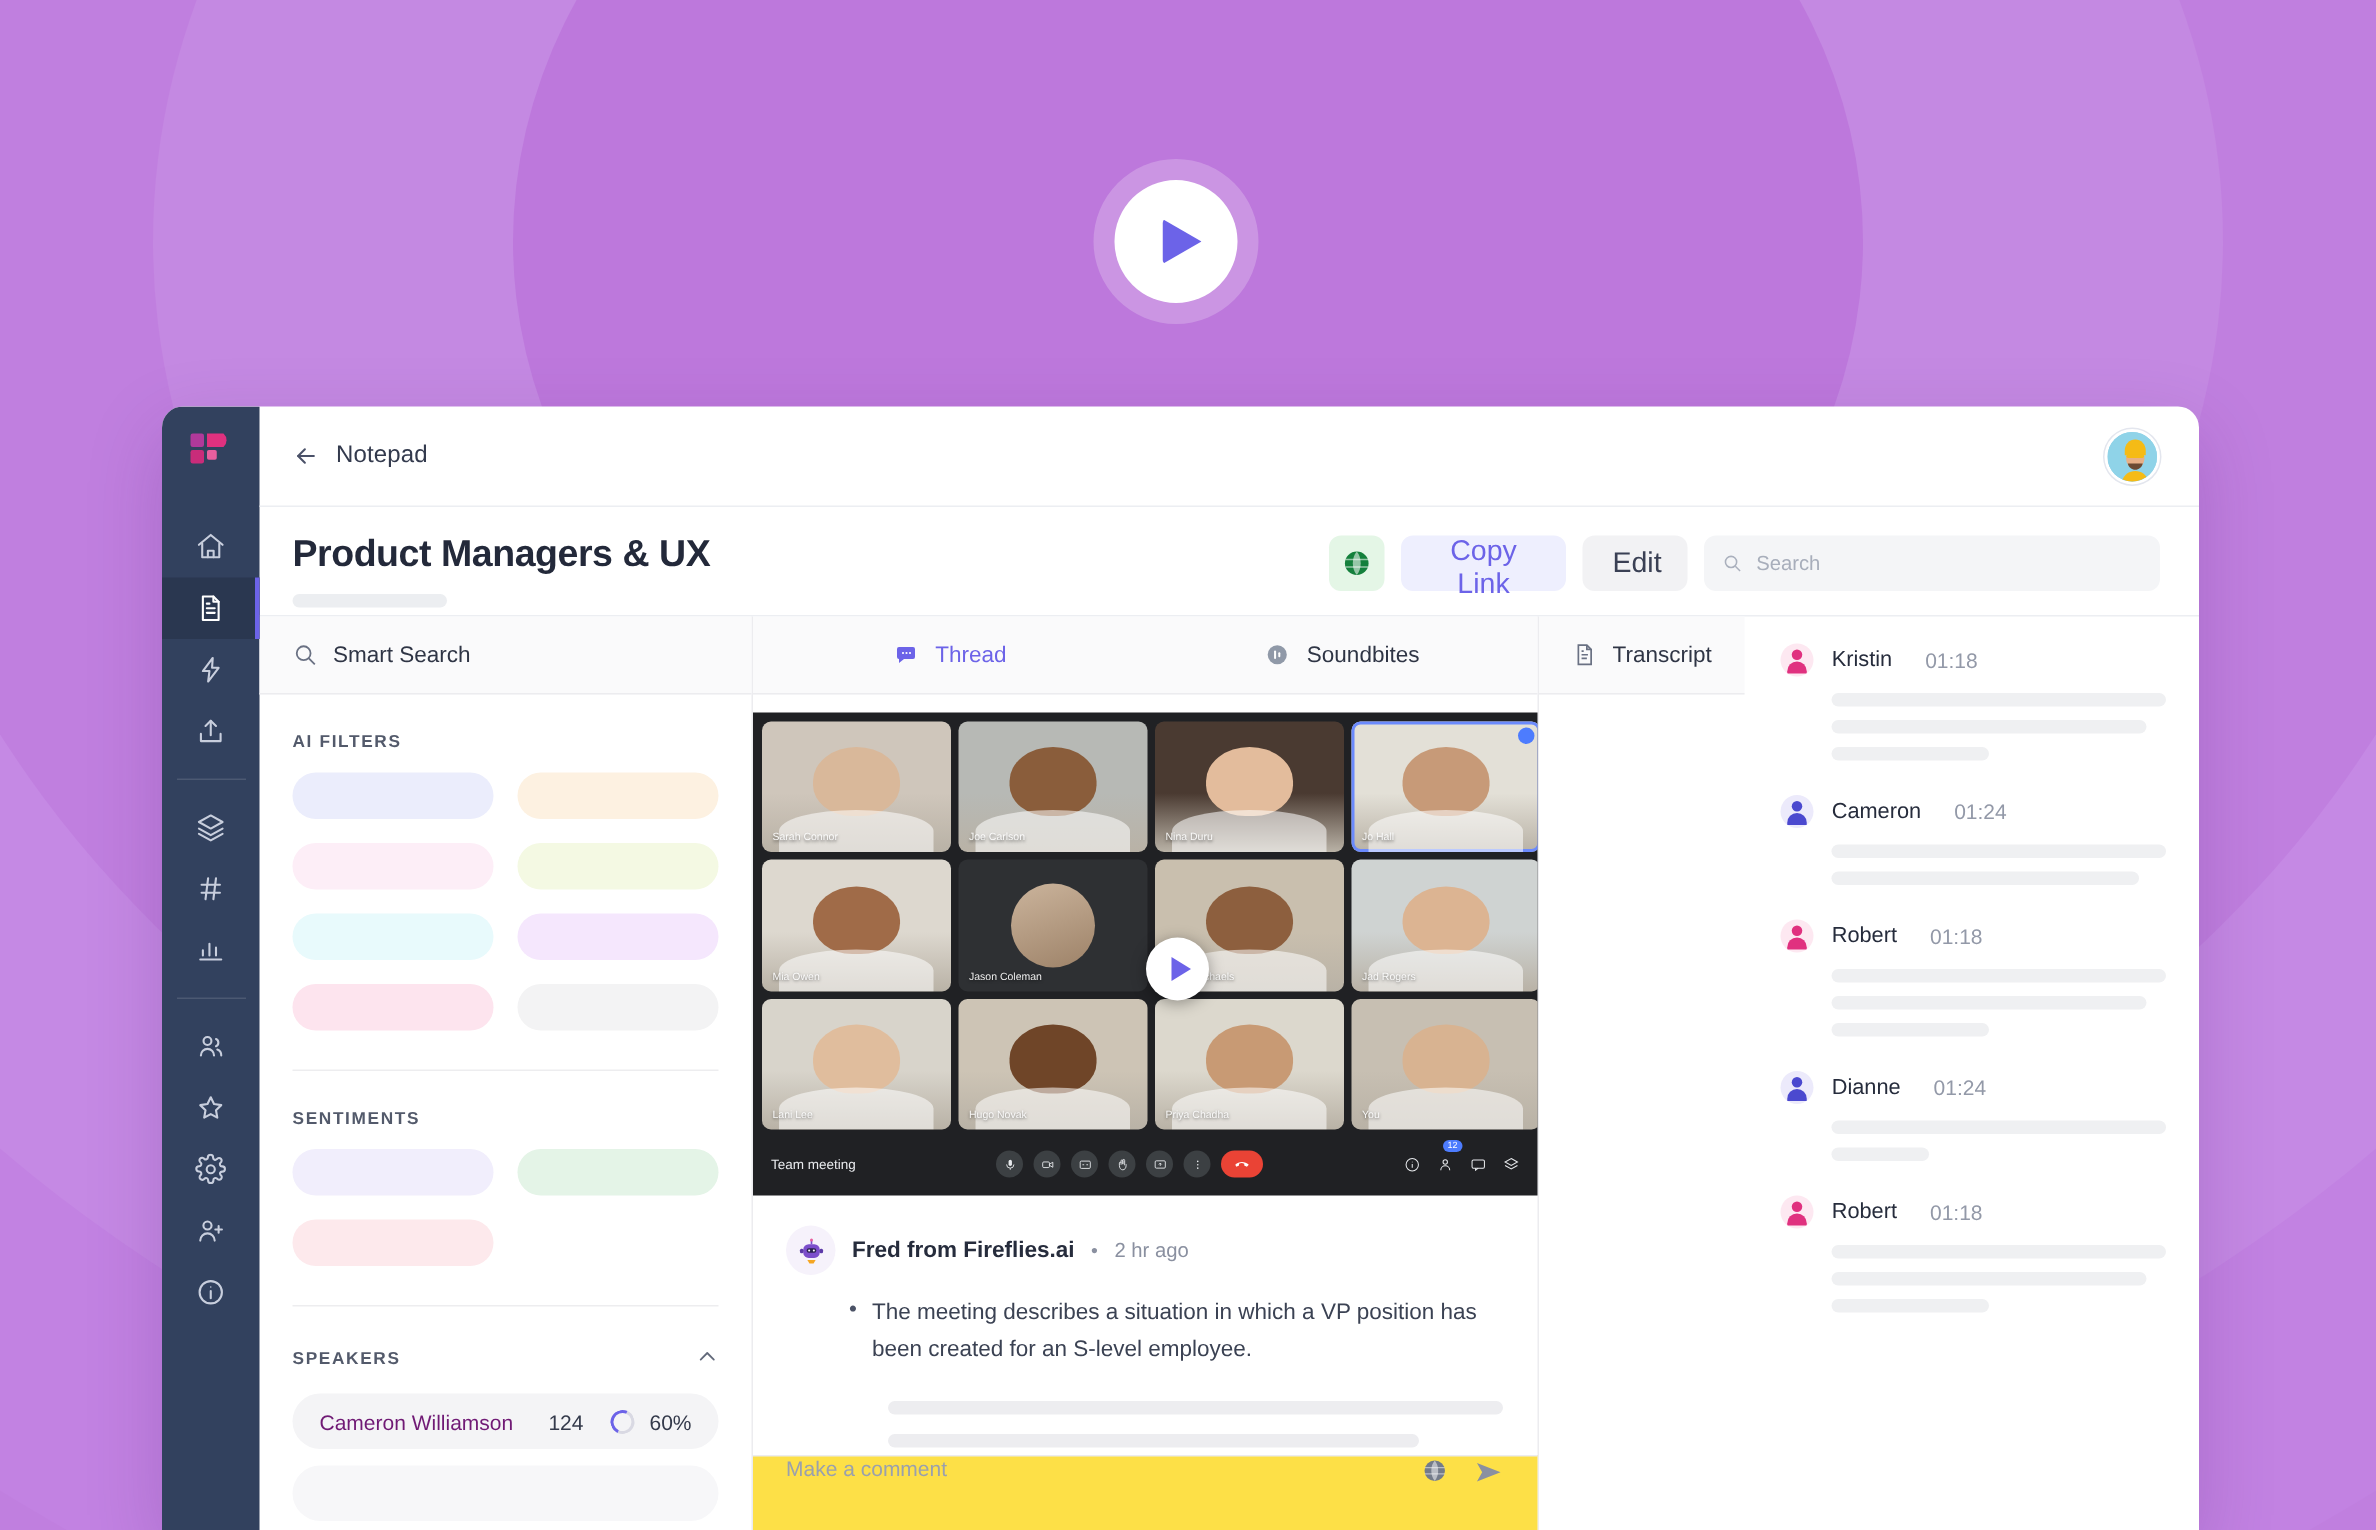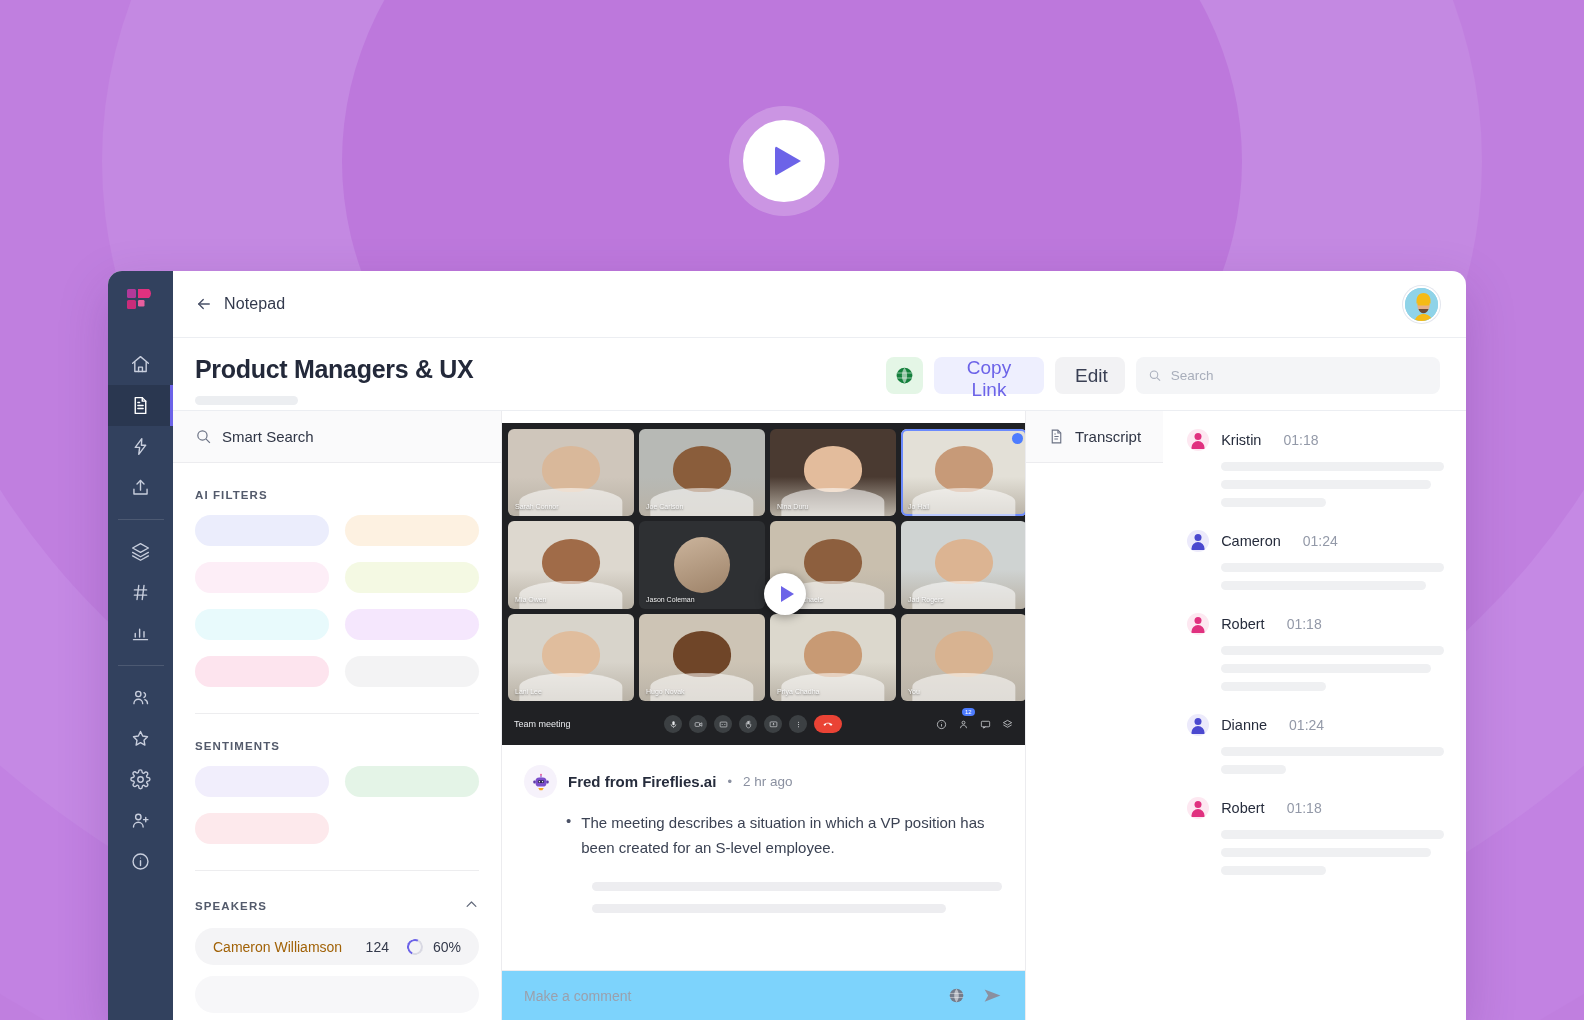--- a/index.html
+++ b/index.html
@@ -167,21 +167,21 @@
               stroke-linecap: round; stroke-linejoin: round; }
   .pill-grid { display: grid; grid-template-columns: 1fr 1fr; gap: 16px 16px; }
   .pill { height: 31px; border-radius: 16px; }
   .hr { height: 1px; background: #ededef; margin-top: 26px; }
 
   .speaker-row {
     height: 37px; border-radius: 19px; background: #f4f4f6;
     display: flex; align-items: center;
     padding: 0 18px; margin-bottom: 11px; cursor: pointer;
   }
-  .sp-name { font-size: 14px; color: #a16207; flex: 1; }
+  .sp-name { font-size: 14px; color: #701a75; flex: 1; }
   .sp-count { font-size: 14px; color: #343a4b; margin-right: 18px; }
   .sp-donut {
     width: 16px; height: 16px; border-radius: 50%;
     border: 2.4px solid #6c63e8;
     border-right-color: #d9d9e3; border-bottom-color: #d9d9e3;
     transform: rotate(-20deg);
     margin-right: 10px;
   }
   .sp-pct { font-size: 14px; color: #343a4b; }
 
@@ -276,23 +276,23 @@
   }
   #cm-author { font-size: 15px; font-weight: 700; color: #262c3c; }
   #cm-dot { color: #8a90a0; font-size: 13px; }
   #cm-time { font-size: 13.5px; color: #8a90a0; }
   #cm-bullet { display: flex; gap: 10px; margin: 12px 0 0 42px; }
   #cm-bullet .dot { color: #4b5266; font-size: 15px; line-height: 22px; }
   #cm-text { font-size: 15px; line-height: 25px; color: #3b4253; }
   .cm-skel { height: 9px; border-radius: 5px; background: #ededf0; margin-left: 68px; }
 
   #comment-bar {
-    height: 50px; flex: 0 0 50px; background: #7dd3fc;
+    height: 50px; flex: 0 0 50px; background: #fde047;
     border-top: 1px solid #ececef;
-    display: flex; align-items: center; padding: 0 22px;
+    display: flex; align-items: flex-start; padding: 0 22px;
   }
   #comment-input {
     flex: 1; border: none; background: transparent; outline: none;
     font-family: "Liberation Sans", sans-serif; font-size: 14px; color: #3a4054;
   }
   #comment-input::placeholder { color: #9aa0ad; }
   #comment-bar .act { cursor: pointer; margin-left: 16px; display: flex; align-items: center; }
 
   
   #pane-right { flex: 1; display: flex; flex-direction: row; min-width: 0; }
@@ -524,20 +524,43 @@
                 <span class="sp-count">124</span>
                 <span class="sp-donut"></span>
                 <span class="sp-pct">60%</span>
               </div>
               <div class="speaker-row" style="background: rgb(247, 247, 249);"></div>
             </div>
         </div>
       </div>
 
       <div id="pane-center">
+        <div id="center-tabs">
+          <div class="ctab active">
+            <span class="tab-ic">
+              <svg width="16" height="16" viewBox="0 0 24 24">
+                <path d="M3 5.5a2 2 0 0 1 2-2h14a2 2 0 0 1 2 2v8a2 2 0 0 1-2 2h-9l-5 4v-4H5a2 2 0 0 1-2-2z" fill="#6c63e8"></path>
+                <circle cx="9" cy="9.5" r="1.1" fill="#fff"></circle>
+                  <circle cx="12.5" cy="9.5" r="1.1" fill="#fff"></circle>
+                  <circle cx="16" cy="9.5" r="1.1" fill="#fff"></circle>
+              </svg>
+            </span>
+            <span>Thread</span>
+          </div>
+          <div class="ctab">
+            <span class="tab-ic">
+              <svg width="17" height="17" viewBox="0 0 24 24">
+                <circle cx="12" cy="12" r="9" fill="#9099a8"></circle>
+                <rect x="9" y="8" width="1.9" height="8" rx=".9" fill="#fff"></rect>
+                <rect x="13" y="9.6" width="1.9" height="4.8" rx=".9" fill="#fff"></rect>
+              </svg>
+            </span>
+            <span>Soundbites</span>
+          </div>
+        </div>
 
         <div id="center-body">
 
           <div id="video-wrap">
             <div id="video-grid">
                 <div class="vtile" style="background: linear-gradient(rgb(207, 198, 187) 0%, rgb(207, 198, 187) 55%, rgb(185, 178, 166) 100%);">
                   <div style="position:absolute;left:50%;top:20%;transform:translateX(-50%);width:46%;height:52%;border-radius:50% 50% 45% 45%;background:#d9b89a;"></div>
                   <div style="position:absolute;left:50%;bottom:0;transform:translateX(-50%);width:82%;height:32%;border-radius:50% 50% 0 0;background:rgba(255,255,255,.55);"></div>
                   <div class="vname">Sarah Connor</div>
                 </div>

